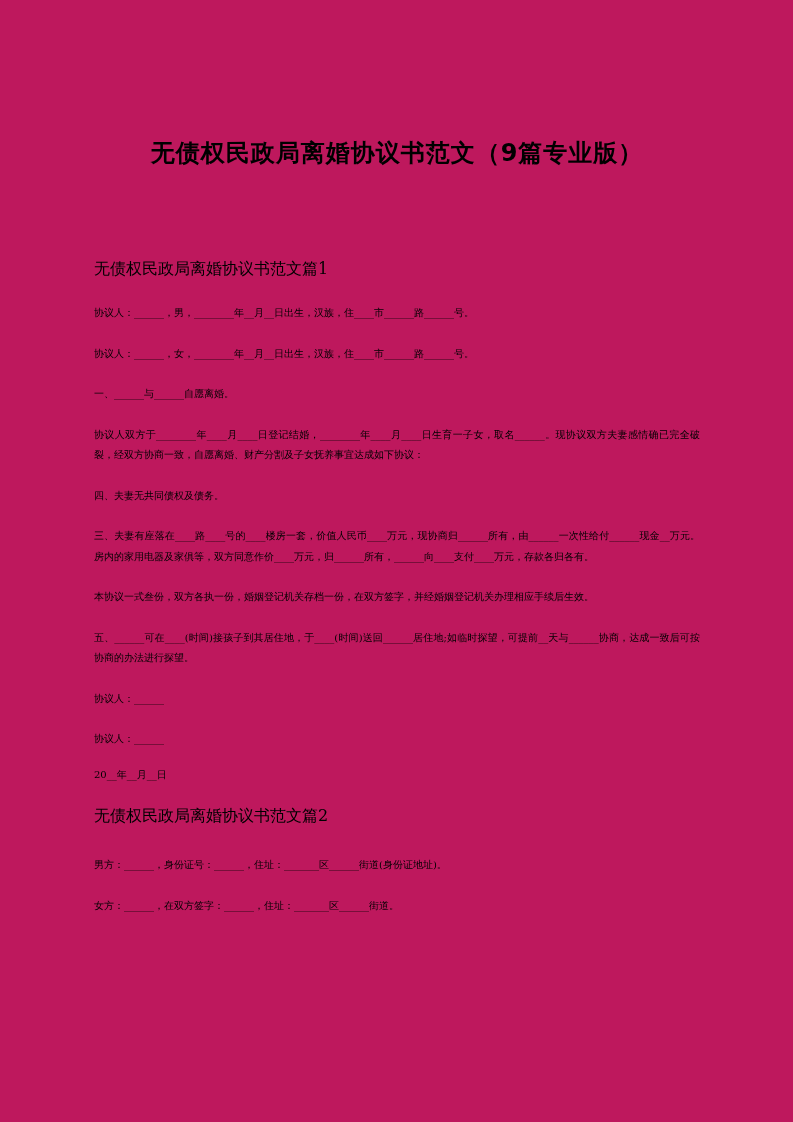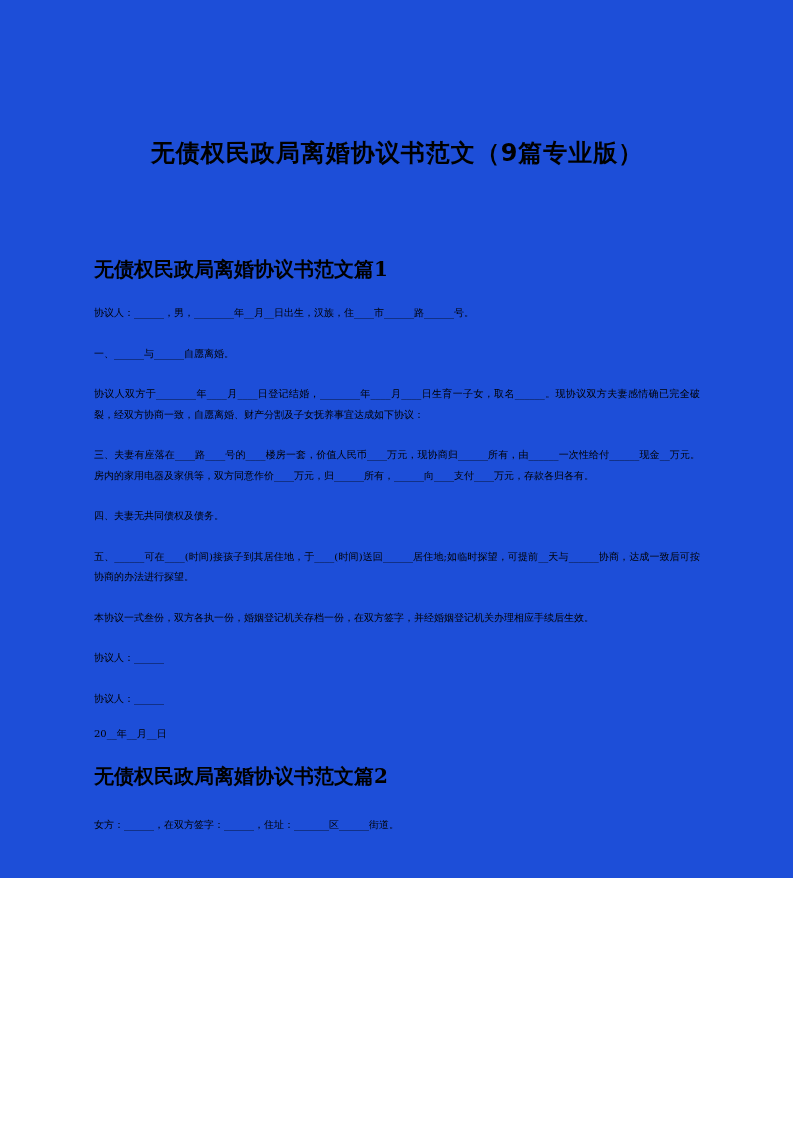--- a/index.html
+++ b/index.html
@@ -3,44 +3,44 @@
 <meta charset="utf-8">
 <style>
   html, body {
     margin: 0;
     padding: 0;
     background: #ffffff;
   }
   .page {
     position: relative;
     width: 793px;
-    height: 878px;
+    height: 1122px;
     margin: 0 auto;
-    background: #1d4ed8;
+    background: #be185d;
     color: #000000;
     overflow: hidden;
     font-family: "DejaVu Serif", "Liberation Serif", serif;
   }
   .content {
     padding: 0 93px 0 94px;
   }
   .doc-title {
     margin: 141px 0 0 0;
     font-family: "DejaVu Sans", "Liberation Sans", sans-serif;
     font-size: 24px;
     line-height: 25px;
     font-weight: bold;
     text-align: center;
     letter-spacing: 1px;
   }
   .section-heading {
     margin: 0;
-    font-size: 20px;
+    font-size: 16px;
     line-height: 22px;
-    font-weight: bold;
+    font-weight: normal;
   }
   .section-heading.first {
     margin-top: 92px;
     margin-bottom: 23px;
   }
   .section-heading.second {
     margin-top: 0;
     margin-bottom: 28px;
   }
   p.doc-p {
@@ -63,42 +63,44 @@
 <div class="page">
   <div class="content">
 
     <h1 class="doc-title">无债权民政局离婚协议书范文（9篇专业版）</h1>
 
     <div>
       <h2 class="section-heading first">无债权民政局离婚协议书范文篇1</h2>
 
       <p class="doc-p">协议人：______，男，________年__月__日出生，汉族，住____市______路______号。</p>
 
+      <p class="doc-p">协议人：______，女，________年__月__日出生，汉族，住____市______路______号。</p>
 
       <p class="doc-p">一、______与______自愿离婚。</p>
 
       <p class="doc-p">协议人双方于________年____月____日登记结婚，________年____月____日生育一子女，取名______。现协议双方夫妻感情确已完全破裂，经双方协商一致，自愿离婚、财产分割及子女抚养事宜达成如下协议：</p>
 
 
+      <p class="doc-p">四、夫妻无共同债权及债务。</p>
+
       <p class="doc-p">三、夫妻有座落在____路____号的____楼房一套，价值人民币____万元，现协商归______所有，由______一次性给付______现金__万元。房内的家用电器及家俱等，双方同意作价____万元，归______所有，______向____支付____万元，存款各归各有。</p>
 
-      <p class="doc-p">四、夫妻无共同债权及债务。</p>
+      <p class="doc-p">本协议一式叁份，双方各执一份，婚姻登记机关存档一份，在双方签字，并经婚姻登记机关办理相应手续后生效。</p>
 
       <p class="doc-p">五、______可在____(时间)接孩子到其居住地，于____(时间)送回______居住地;如临时探望，可提前__天与______协商，达成一致后可按协商的办法进行探望。</p>
-
-      <p class="doc-p">本协议一式叁份，双方各执一份，婚姻登记机关存档一份，在双方签字，并经婚姻登记机关办理相应手续后生效。</p>
 
       <p class="doc-p">协议人：______</p>
 
       <p class="doc-p sig-b">协议人：______</p>
 
       <p class="doc-p date-line">20__年__月__日</p>
     </div>
 
     <div>
       <h2 class="section-heading second">无债权民政局离婚协议书范文篇2</h2>
 
+      <p class="doc-p">男方：______，身份证号：______，住址：_______区______街道(身份证地址)。</p>
 
       <p class="doc-p">女方：______，在双方签字：______，住址：_______区______街道。</p>
     </div>
 
   </div>
 </div>
 
 </body></html>

